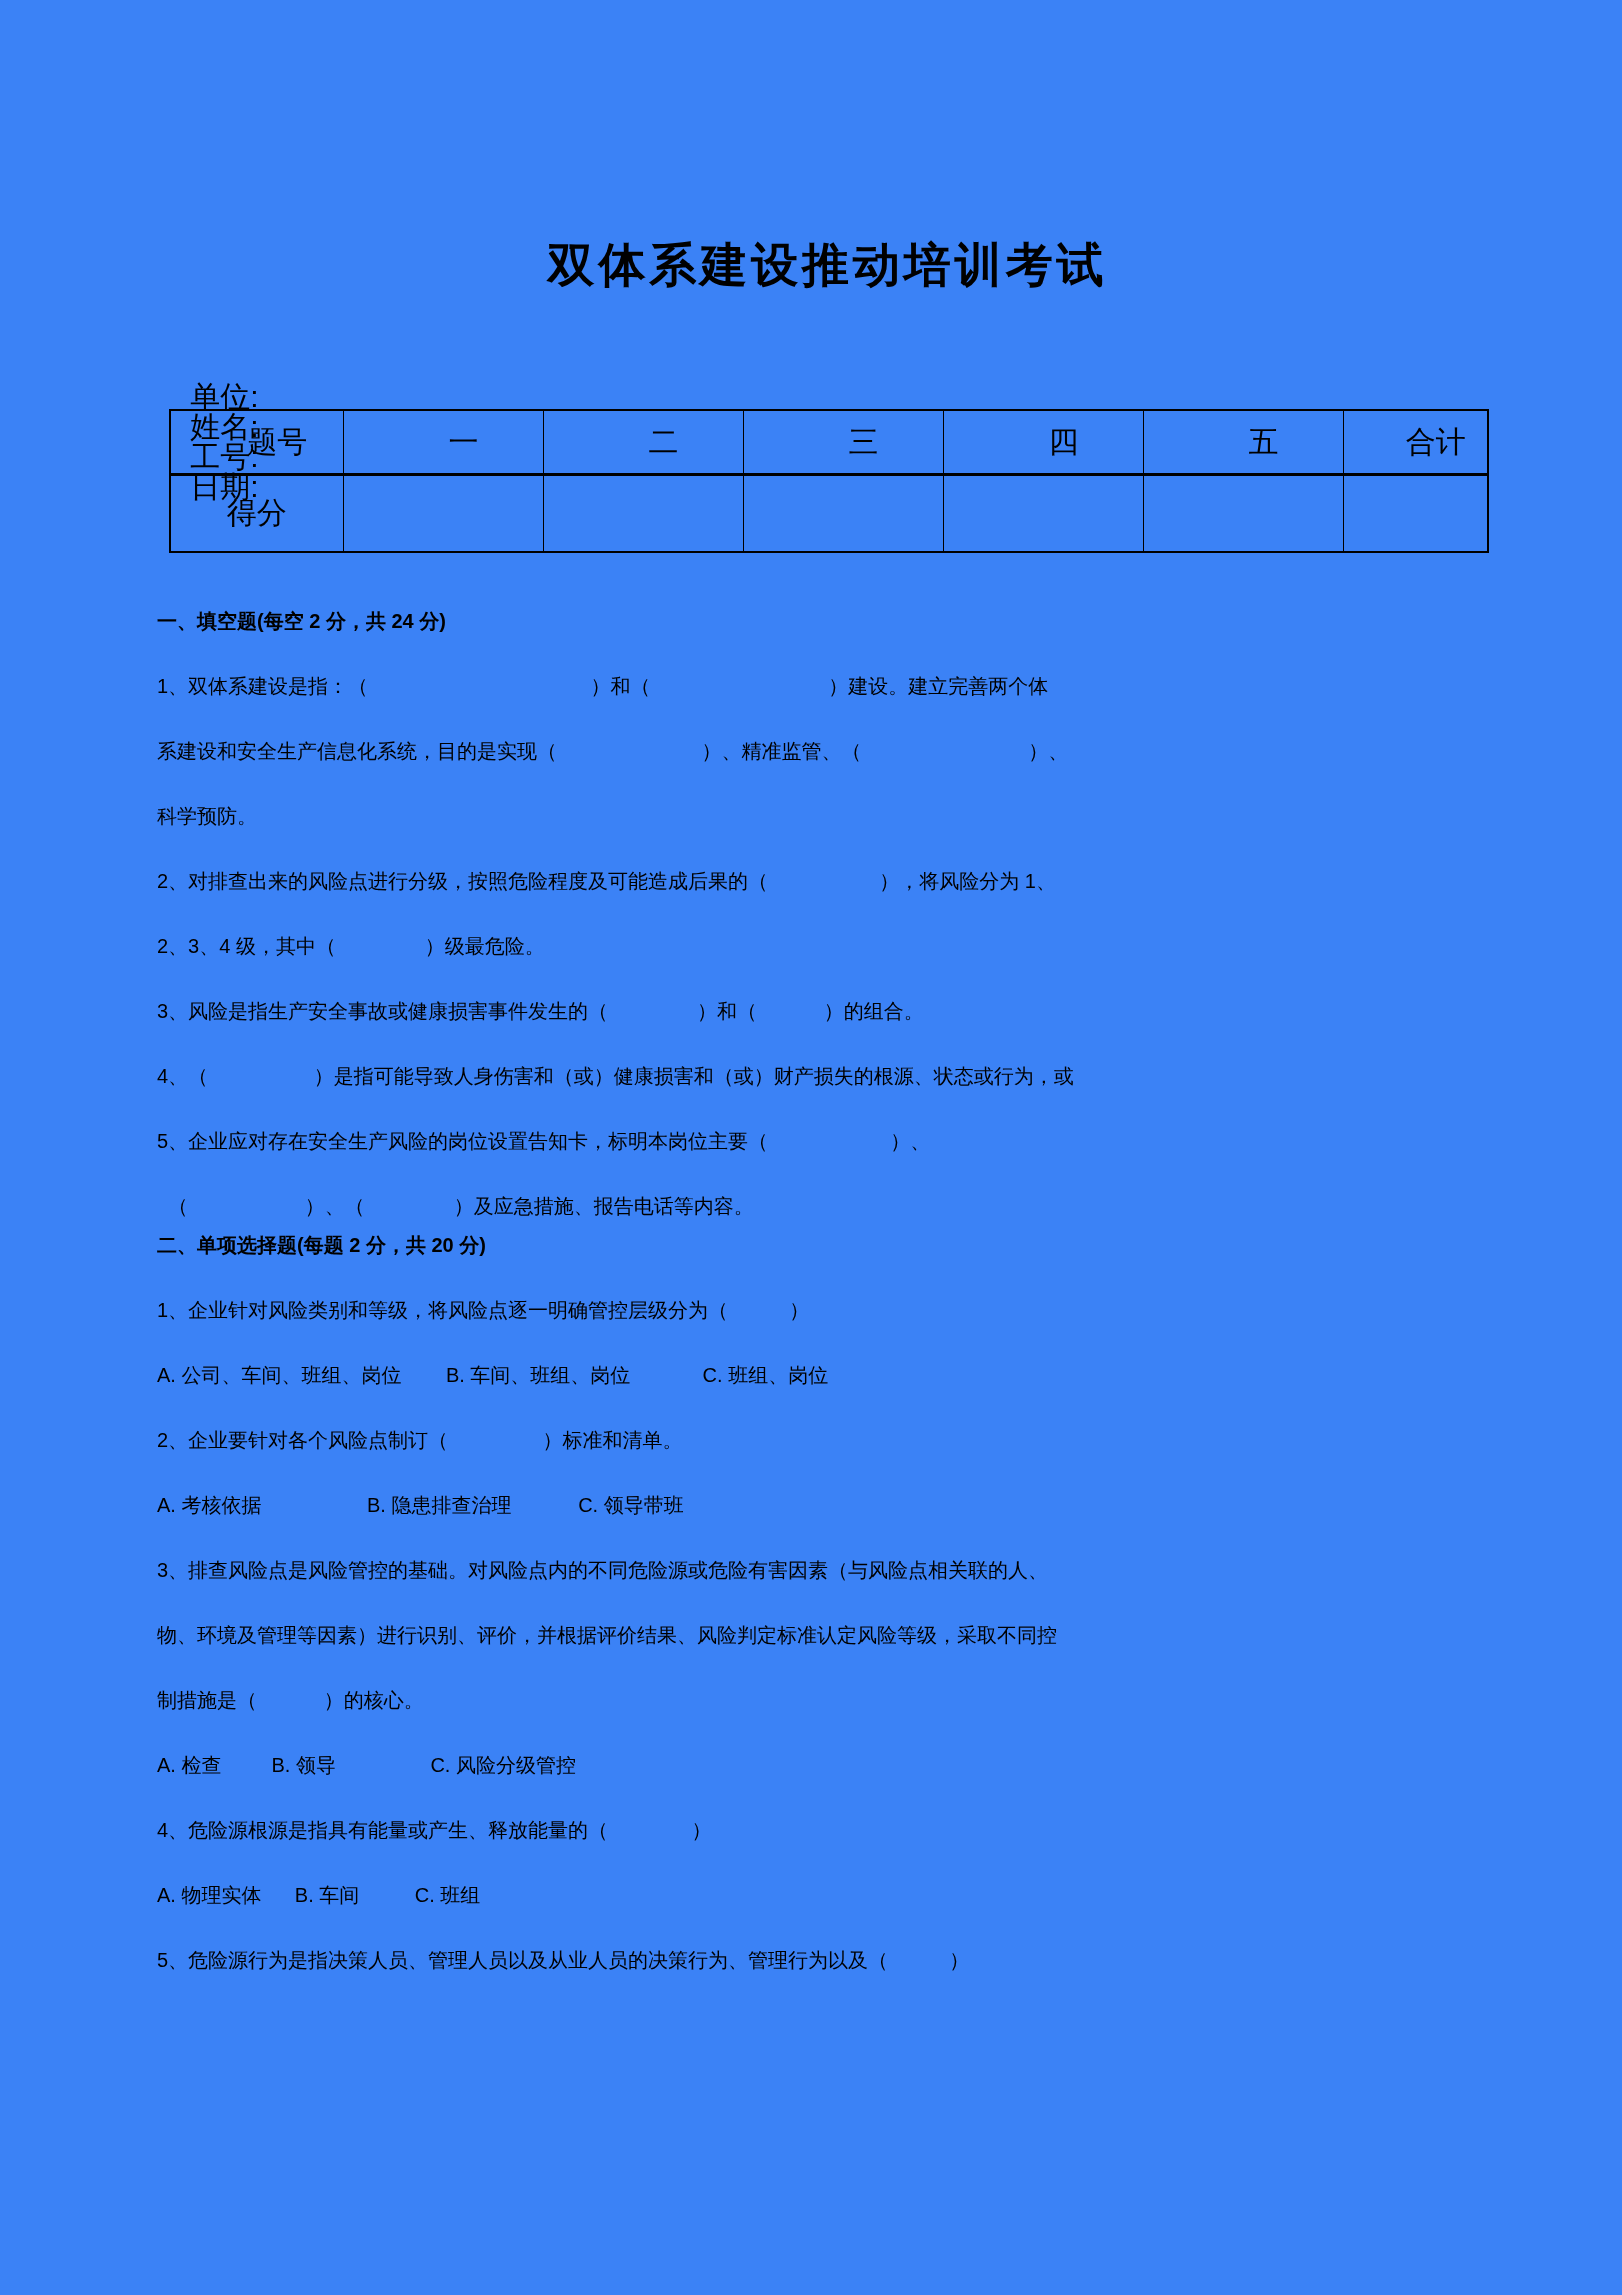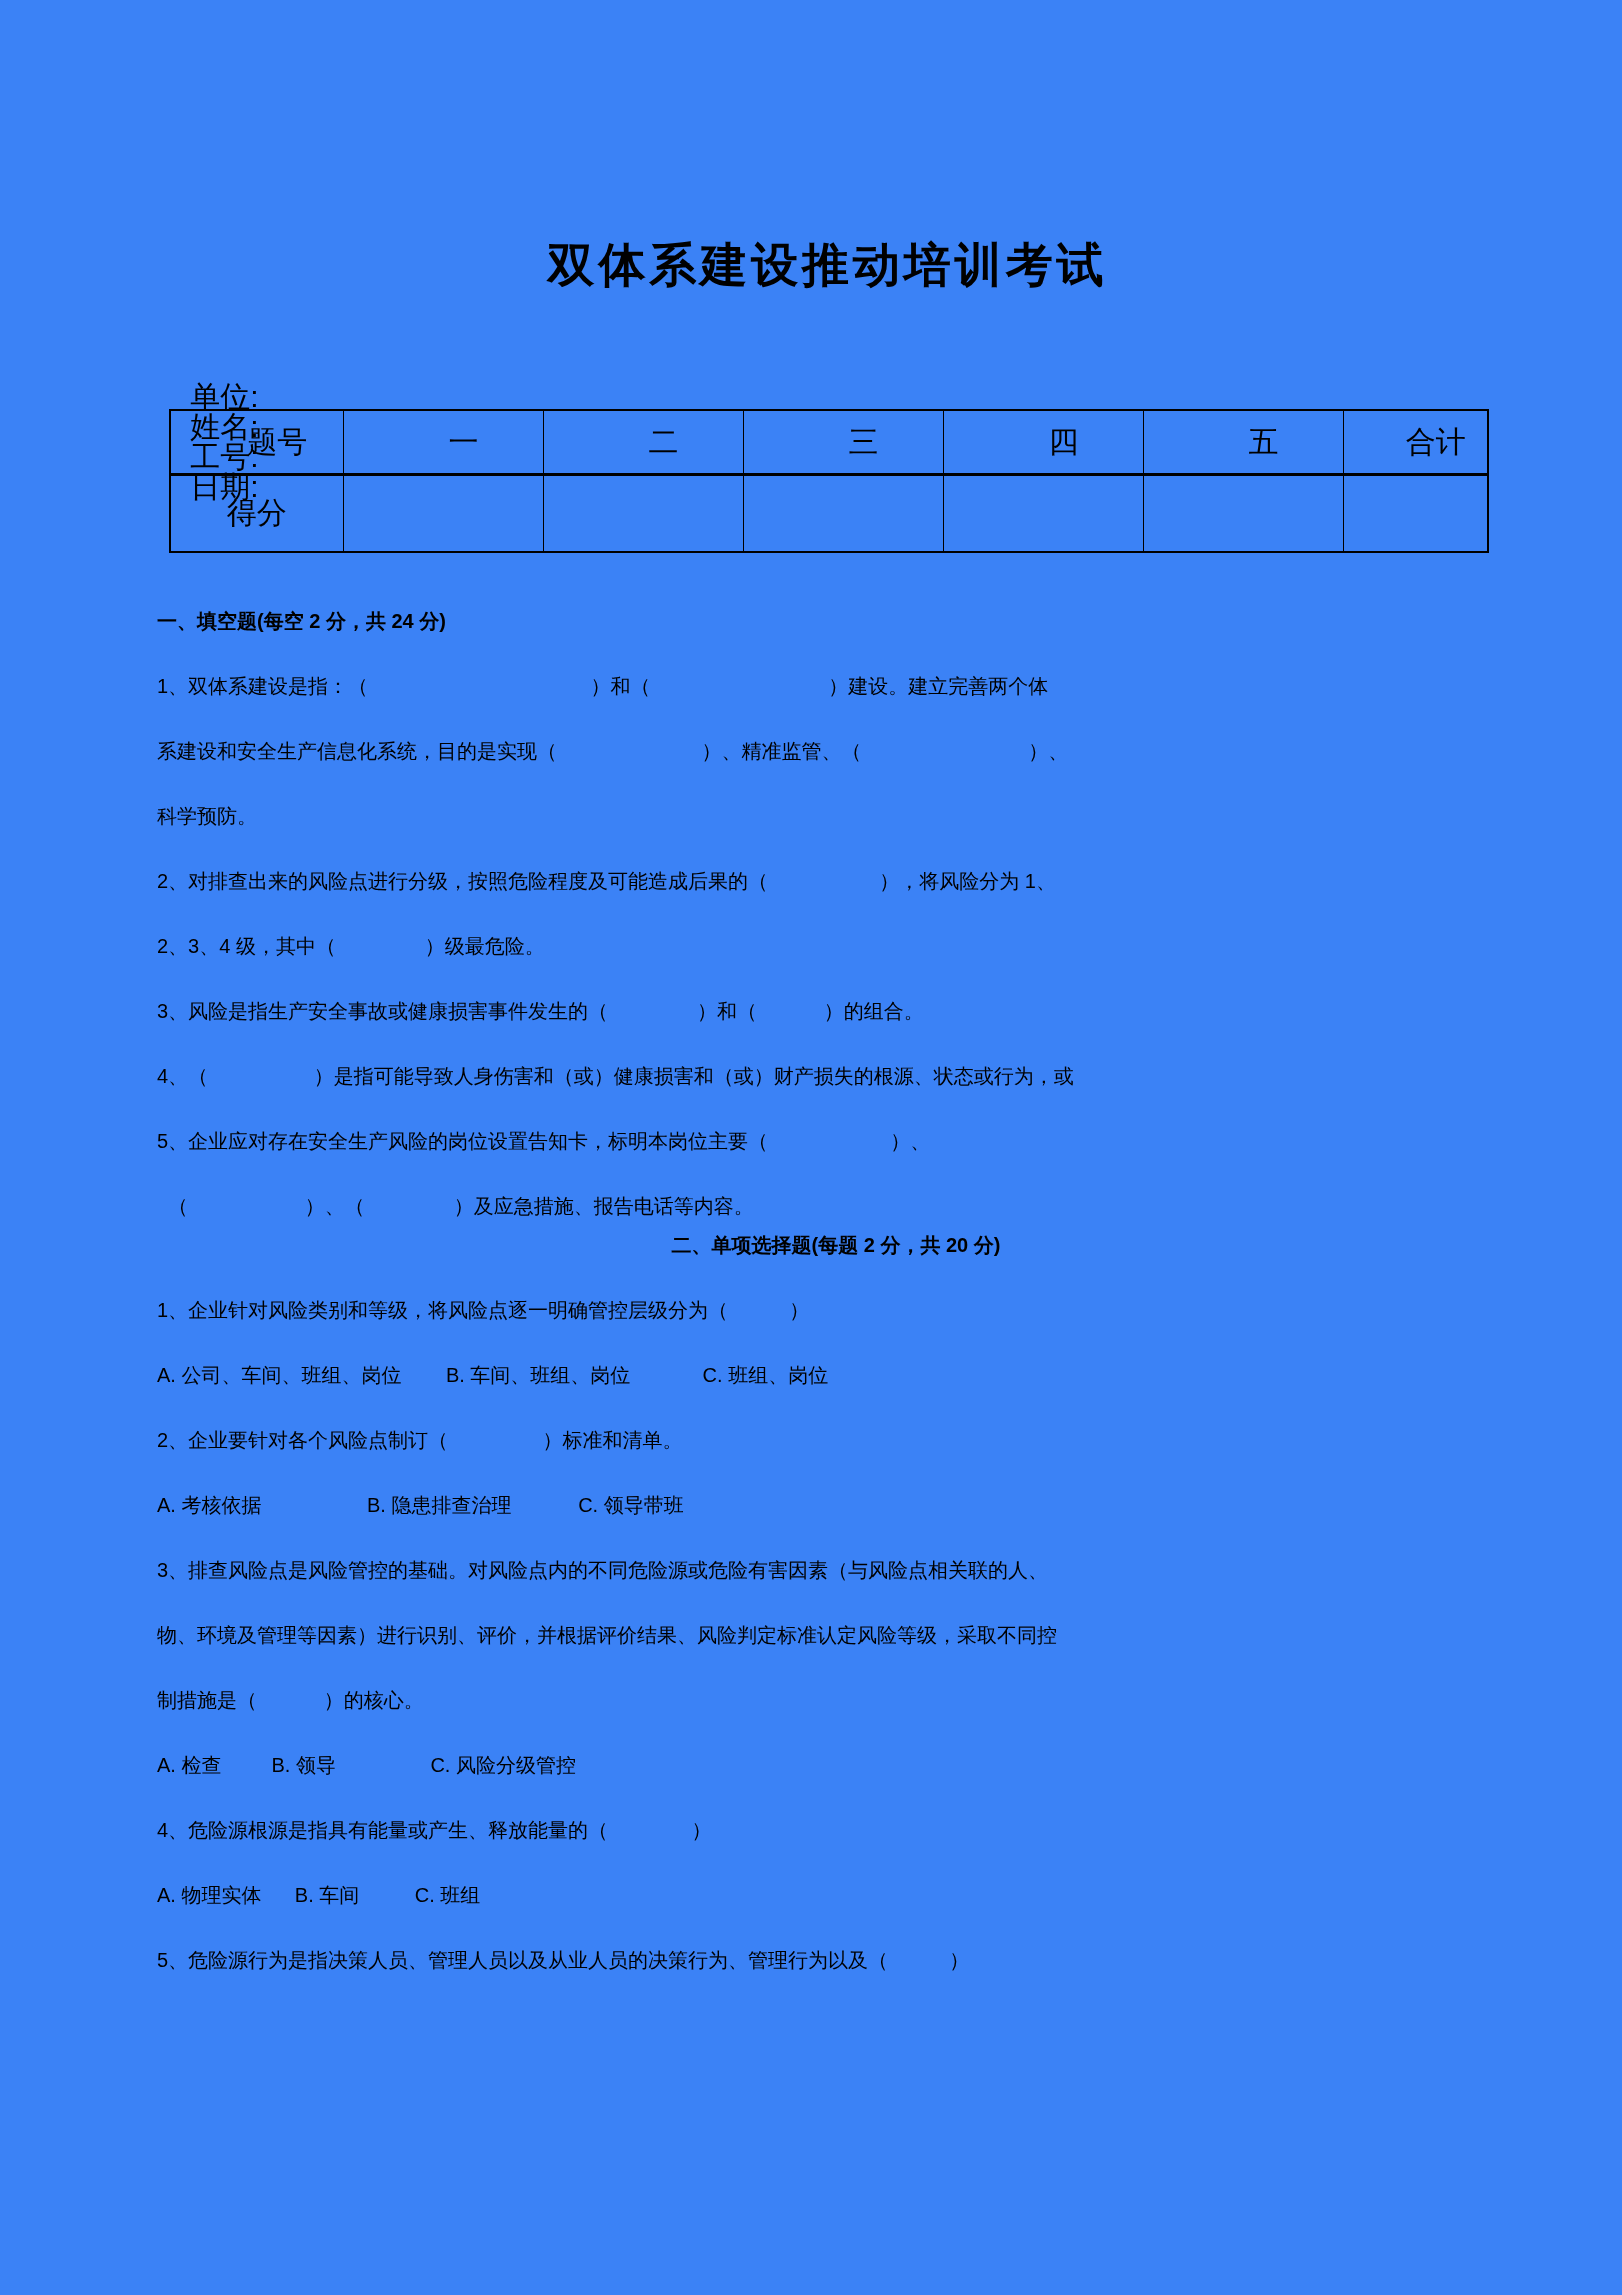--- a/index.html
+++ b/index.html
@@ -60,21 +60,21 @@
     left: 157px;
     width: 1358px;
     font-size: 20px;
   }
   .line {
     line-height: 65px;
     height: 65px;
     white-space: pre;
   }
   .sec-heading { font-weight: bold; }
-  .sec2-heading { margin-top: -26px; text-align: center; }
+  .sec2-heading { margin-top: -26px; }
 </style>
 </head>
 <body>
 
 <div class="page">
 
   <div class="title">双体系建设推动培训考试</div>
 
   <div class="info-row">
     <span class="info-field f1">单位:</span>

